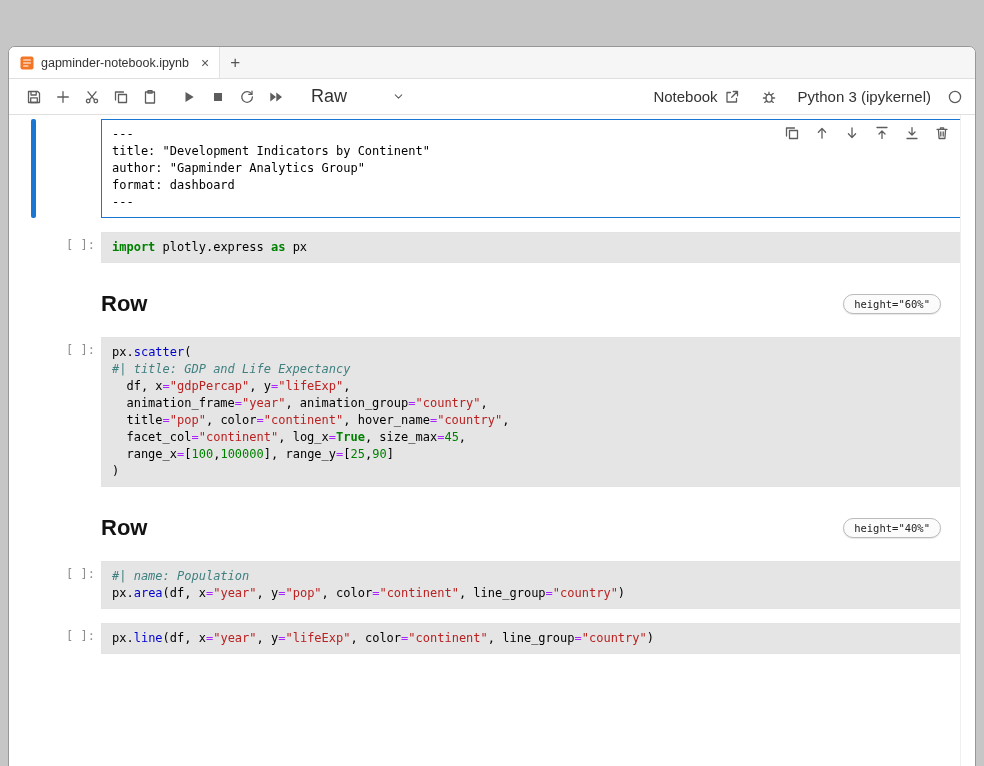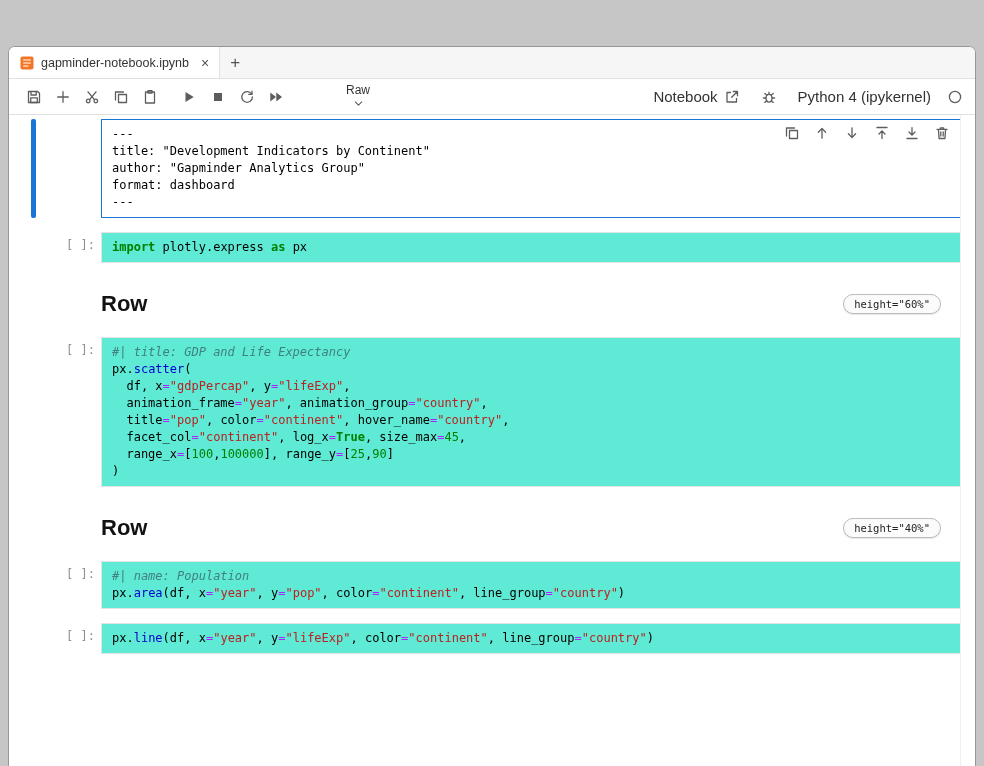--- a/index.html
+++ b/index.html
@@ -16,35 +16,35 @@
 
   
   .toolbar{height:35px;display:flex;align-items:center;padding:0 12px;border-bottom:1px solid #e0e0e0;background:#fff;flex:0 0 auto;user-select:none;}
   .tb-left{display:flex;align-items:center;gap:3px;}
   .icon{display:inline-flex;align-items:center;justify-content:center;}
   .icon svg{width:16px;height:16px;display:block;}
   .icon .s{fill:none;stroke:#5d5d5d;stroke-width:1.3;stroke-linecap:round;stroke-linejoin:round;}
   .icon .f{fill:#5d5d5d;stroke:none;}
   .tbicon{width:26px;height:26px;border-radius:3px;cursor:pointer;}
   .tb-left [data-name="run-icon"]{margin-left:10px;}
-  .celltype{display:flex;align-items:center;width:94px;justify-content:space-between;margin-left:16px;font-size:12px;color:#333;padding:3px 6px;cursor:pointer;flex-direction:column;}
+  .celltype{display:flex;align-items:center;width:94px;justify-content:space-between;margin-left:16px;font-size:18px;color:#333;padding:3px 6px;cursor:pointer;}
   .celltype .icon svg{width:13px;height:13px;}
   .tb-spacer{flex:1;}
   .tb-right{display:flex;align-items:center;gap:16px;font-size:15px;color:#333;}
   .nbbtn{display:flex;align-items:center;gap:6px;cursor:pointer;}
   .kernel-name{cursor:pointer;}
 
   
   .content{flex:1;background:#fff;position:relative;padding-top:4px;overflow:hidden;}
   .content::after{content:'';position:absolute;right:14px;top:0;bottom:0;width:1px;background:#efefef;}
   #cell-list{margin-right:14px;}
 
   .cell-row{display:flex;position:relative;margin:0 0 14px 0;}
   .prompt{flex:0 0 92px;text-align:right;padding:6px 6px 0 0;box-sizing:border-box;font-family:"DejaVu Sans Mono",monospace;font-size:12px;color:#8f8f8f;user-select:none;}
-  .editor{flex:1;background:#5eead4;border:1px solid #e3e3e3;padding:6px 10px;position:relative;box-sizing:border-box;min-height:20px;}
+  .editor{flex:1;background:#e5e5e5;border:1px solid #e3e3e3;padding:6px 10px;position:relative;box-sizing:border-box;min-height:20px;}
   .cell-row.active .editor{background:#fff;border:1px solid #1976d2;}
   .collapser{position:absolute;left:22px;top:0;bottom:0;width:5px;background:#1976d2;border-radius:2px;cursor:pointer;}
 
   .code-line{font-family:"DejaVu Sans Mono",monospace;font-size:12px;line-height:17px;white-space:pre;color:#000;}
   .tk-pl{color:#000;}
   .tk-kw{color:#008000;font-weight:bold;}
   .tk-str{color:#ba2121;}
   .tk-cm{color:#408080;font-style:italic;}
   .tk-num{color:#008000;}
   .tk-op{color:#aa22ff;}
@@ -150,21 +150,21 @@
                 <path class="s" d="M9.2 2.5h4.3v4.3M13.2 2.8L7.7 8.3"></path>
               </svg>
             </span>
         </div>
         <span class="icon tbicon" data-name="bug-icon">
             <svg viewBox="0 0 16 16">
               <ellipse class="s" cx="8" cy="9.2" rx="3" ry="3.9"></ellipse>
               <path class="s" d="M8 5.3V3.2M5.8 6L3.8 4.4M10.2 6l2-1.6M4.9 9H2.4M11.1 9h2.5M5.6 11.9l-1.9 1.5M10.4 11.9l1.9 1.5"></path>
             </svg>
           </span>
-        <span class="kernel-name" data-name="kernel-name">Python 4 (ipykernel)</span>
+        <span class="kernel-name" data-name="kernel-name">Python 3 (ipykernel)</span>
         <span class="icon" data-name="kernel-status-icon">
             <svg viewBox="0 0 16 16">
               <circle class="s" cx="8" cy="8" r="5.6"></circle>
             </svg>
           </span>
       </div>
     </div>
 
     <div class="content" data-name="notebook-content">
       <div id="cell-list" data-name="cell-list">
@@ -219,22 +219,22 @@
               <div class="code-line" data-name="code-line"><span class="tk-kw">import</span><span class="tk-pl"> plotly.express </span><span class="tk-kw">as</span><span class="tk-pl"> px</span></div>
             </div>
           </div>
           <div class="md-row" data-name="markdown-cell">
             <h2 class="md-heading" data-name="section-heading">Row</h2>
             <span class="badge" data-name="height-badge">height="60%"</span>
           </div>
           <div class="cell-row" data-name="code-cell">
             <div class="prompt" data-name="cell-prompt">[ ]:</div>
             <div class="editor" data-name="cell-editor">
+              <div class="code-line" data-name="code-line"><span class="tk-pl">px.</span><span class="tk-fn">scatter</span><span class="tk-pl">(</span></div>
               <div class="code-line" data-name="code-line"><span class="tk-cm">#| title: GDP and Life Expectancy</span></div>
-              <div class="code-line" data-name="code-line"><span class="tk-pl">px.</span><span class="tk-fn">scatter</span><span class="tk-pl">(</span></div>
               <div class="code-line" data-name="code-line"><span class="tk-pl">  df, x</span><span class="tk-op">=</span><span class="tk-str">"gdpPercap"</span><span class="tk-pl">, y</span><span class="tk-op">=</span><span class="tk-str">"lifeExp"</span><span class="tk-pl">,</span></div>
               <div class="code-line" data-name="code-line"><span class="tk-pl">  animation_frame</span><span class="tk-op">=</span><span class="tk-str">"year"</span><span class="tk-pl">, animation_group</span><span class="tk-op">=</span><span class="tk-str">"country"</span><span class="tk-pl">,</span></div>
               <div class="code-line" data-name="code-line"><span class="tk-pl">  title</span><span class="tk-op">=</span><span class="tk-str">"pop"</span><span class="tk-pl">, color</span><span class="tk-op">=</span><span class="tk-str">"continent"</span><span class="tk-pl">, hover_name</span><span class="tk-op">=</span><span class="tk-str">"country"</span><span class="tk-pl">,</span></div>
               <div class="code-line" data-name="code-line"><span class="tk-pl">  facet_col</span><span class="tk-op">=</span><span class="tk-str">"continent"</span><span class="tk-pl">, log_x</span><span class="tk-op">=</span><span class="tk-kw">True</span><span class="tk-pl">, size_max</span><span class="tk-op">=</span><span class="tk-num">45</span><span class="tk-pl">,</span></div>
               <div class="code-line" data-name="code-line"><span class="tk-pl">  range_x</span><span class="tk-op">=</span><span class="tk-pl">[</span><span class="tk-num">100</span><span class="tk-pl">,</span><span class="tk-num">100000</span><span class="tk-pl">], range_y</span><span class="tk-op">=</span><span class="tk-pl">[</span><span class="tk-num">25</span><span class="tk-pl">,</span><span class="tk-num">90</span><span class="tk-pl">]</span></div>
               <div class="code-line" data-name="code-line"><span class="tk-pl">)</span></div>
             </div>
           </div>
           <div class="md-row" data-name="markdown-cell">
             <h2 class="md-heading" data-name="section-heading">Row</h2>

